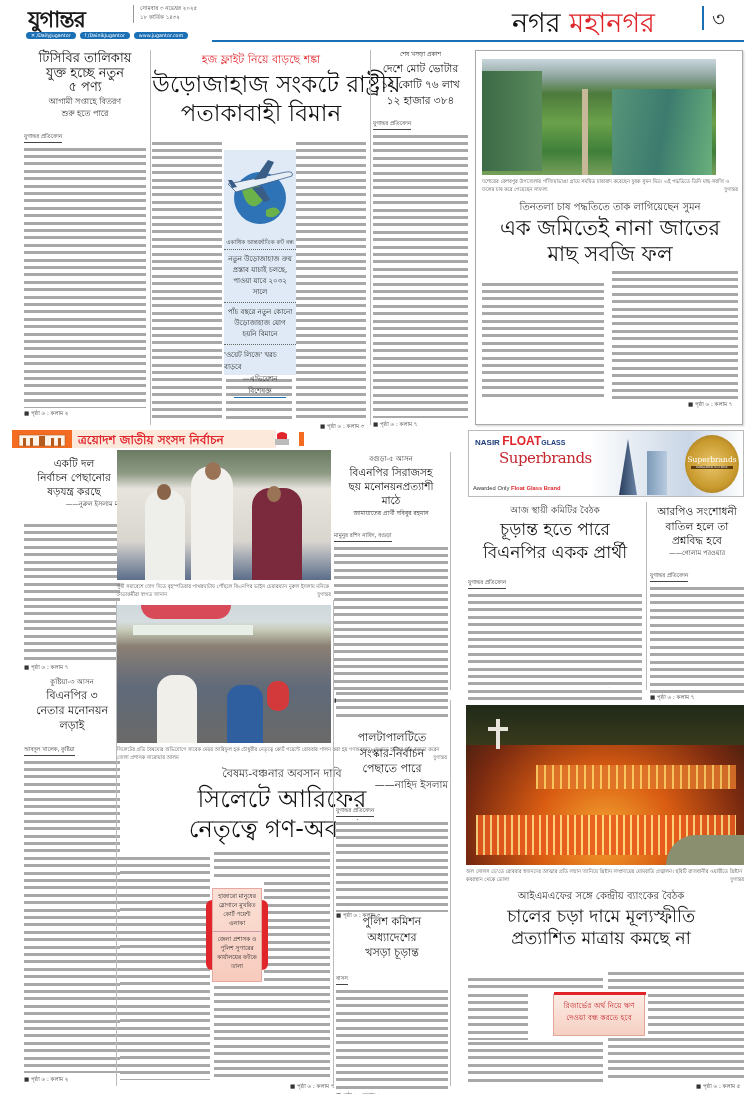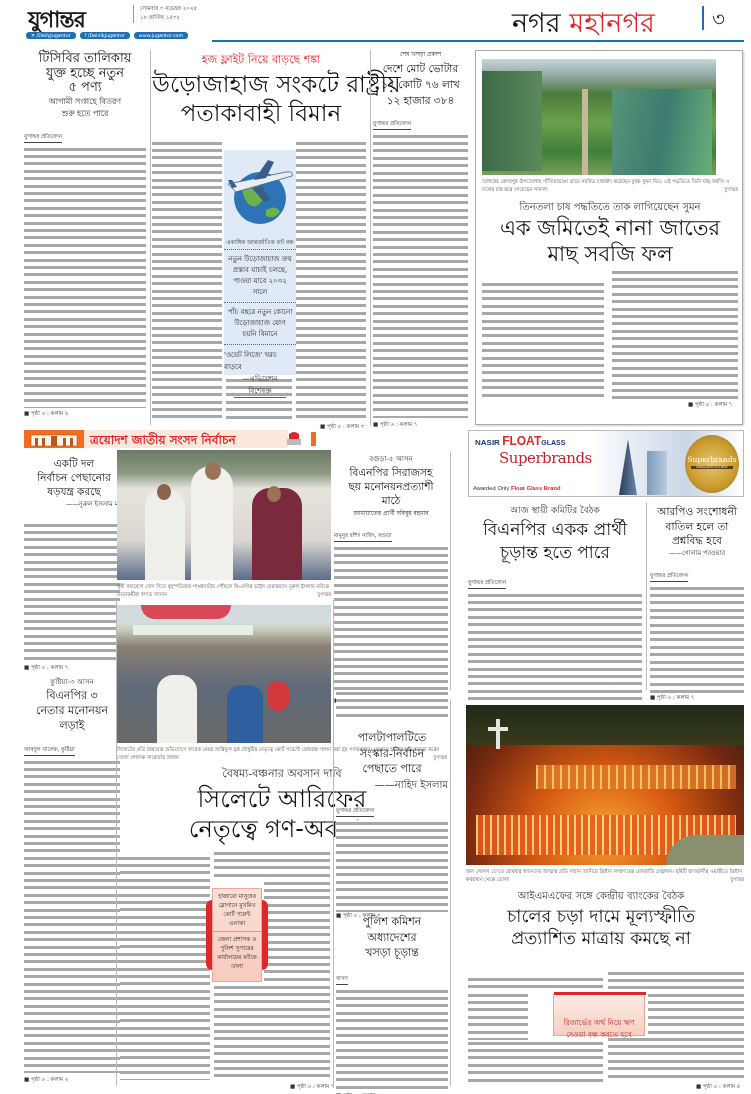--- a/index.html
+++ b/index.html
@@ -125,21 +125,21 @@
   <div style="position:absolute;left:6px;top:220px"><span class="byline">সৌমিক জামান, যশোর</span></div>
   <div class="abs body-text" style="left:6px;top:230px;width:122px;height:118px">
       <span class="fill"></span>
     </div>
   <div class="abs body-text" style="left:136px;top:218px;width:126px;height:130px">
       <span class="fill"></span>
     </div>
   <div class="abs cont" style="left:212px;top:350px">■ পৃষ্ঠা ৬ : কলাম ৭</div>
 </div>
 
-<div class="abs" style="left:24px;top:430px;width:264px;height:18px;background:linear-gradient(90deg,#f36c21 0 60px,#fde8dc 60px)">
+<div class="abs" style="left:12px;top:430px;width:264px;height:18px;background:linear-gradient(90deg,#f36c21 0 60px,#fde8dc 60px)">
   <svg width="50" height="16" viewBox="0 0 50 16" style="position:absolute;left:5px;top:1px">
     <rect x="2" y="4" width="46" height="11" fill="#fff3e8" stroke="#b35b1e" stroke-width="0.6"></rect>
     <rect x="6" y="7" width="3" height="8" fill="#b35b1e"></rect>
       <rect x="13" y="7" width="3" height="8" fill="#b35b1e"></rect>
     <rect x="22" y="5" width="6" height="10" fill="#b35b1e"></rect>
       <rect x="34" y="7" width="3" height="8" fill="#b35b1e"></rect>
     <rect x="41" y="7" width="3" height="8" fill="#b35b1e"></rect>
   </svg>
   <div class="serif" style="position:absolute;left:66px;top:1px;font-size:12px;font-weight:bold;color:#e0262b;white-space:nowrap">ত্রয়োদশ জাতীয় সংসদ নির্বাচন</div>
   <svg width="16" height="14" viewBox="0 0 16 14" style="position:absolute;left:262px;top:2px">
@@ -206,22 +206,22 @@
   <div class="body-text" style="height:150px;margin-top:3px">
       <span class="fill"></span>
     </div>
   <div class="cont" style="margin-top:2px">■ পৃষ্ঠা ৬ : কলাম ৩</div>
 </div>
 <div class="vsep" style="left:450px;top:452px;height:238px"></div>
 
 <div class="abs" style="left:468px;top:500px;width:174px;height:180px">
   <div class="kicker" style="font-size:9px;margin-top:3px">আজ স্থায়ী কমিটির বৈঠক</div>
   <div class="head" style="font-size:17px;line-height:23px">
+    <div>চূড়ান্ত হতে পারে</div>
     <div>বিএনপির একক প্রার্থী</div>
-    <div>চূড়ান্ত হতে পারে</div>
   </div>
   <div style="margin-top:5px"><span class="byline">যুগান্তর প্রতিবেদন</span></div>
   <div class="body-text" style="height:96px;margin-top:3px">
       <span class="fill"></span>
     </div>
   <div class="cont" style="text-align:right">■ পৃষ্ঠা ৬ : কলাম ৩</div>
 </div>
 <div class="vsep" style="left:646px;top:502px;height:188px"></div>
 
 <div class="abs" style="left:650px;top:500px;width:94px;height:190px">
@@ -365,15 +365,15 @@
   </div>
 <div class="abs body-text" style="left:648px;top:992px;width:96px;height:44px">
     <span class="fill"></span>
   </div>
 <div class="abs body-text" style="left:608px;top:1036px;width:136px;height:42px">
     <span class="fill"></span>
   </div>
 <div class="abs cont" style="left:696px;top:1083px">■ পৃষ্ঠা ৬ : কলাম ৫</div>
 
 <div class="abs" style="left:553px;top:994px;width:92px;height:42px;background:linear-gradient(180deg,#fcece4,#f6cfc2);border:1px solid #e1a89a">
-  <div style="font-size:7.5px;line-height:12px;color:#c01f25;text-align:center;padding:22px 6px">রিজার্ভের অর্থ নিয়ে ঋণ দেওয়া বন্ধ করতে হবে</div>
+  <div style="font-size:7.5px;line-height:12px;color:#c01f25;text-align:center;padding:5px 6px">রিজার্ভের অর্থ নিয়ে ঋণ দেওয়া বন্ধ করতে হবে</div>
   <div style="position:absolute;left:0;top:-3px;width:92px;height:3px;background:#e0262b"></div>
 </div>
 
 </body></html>

